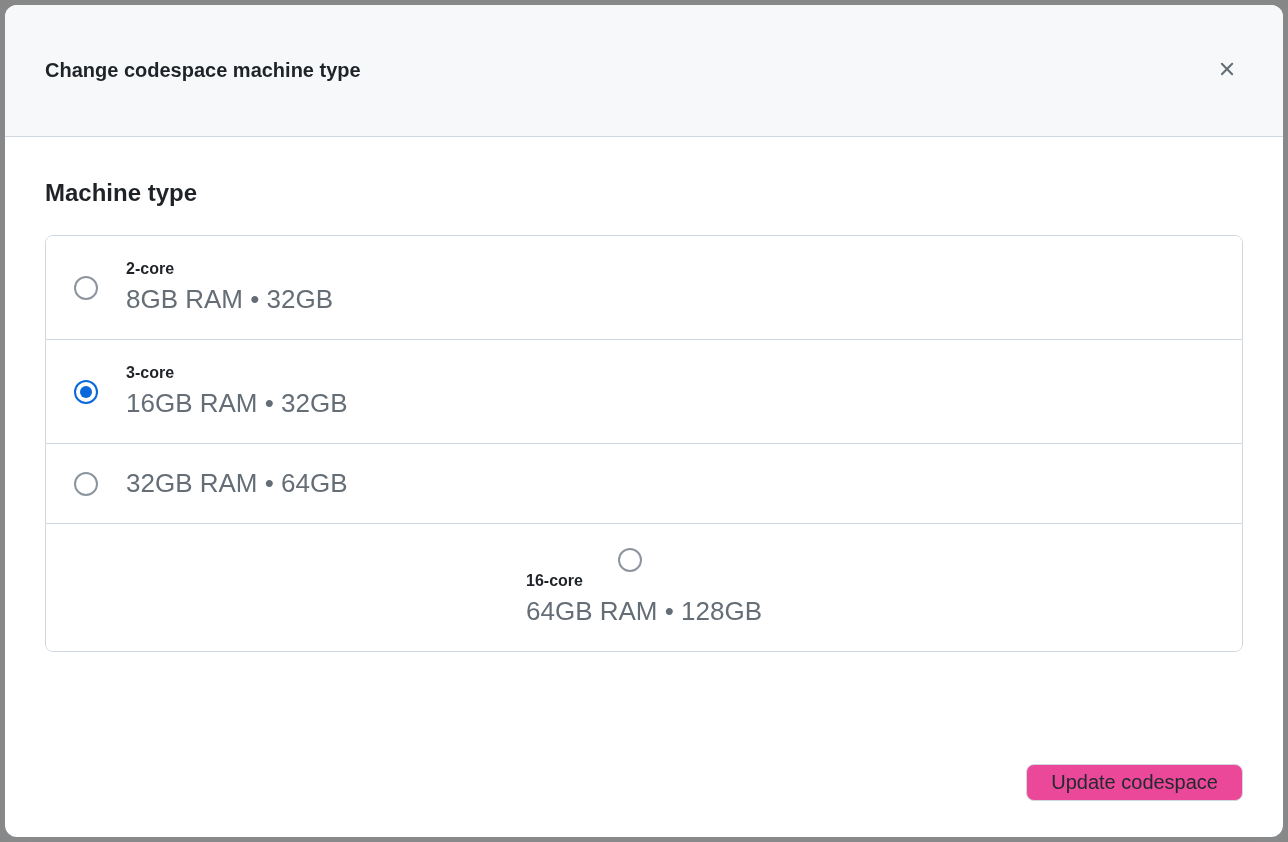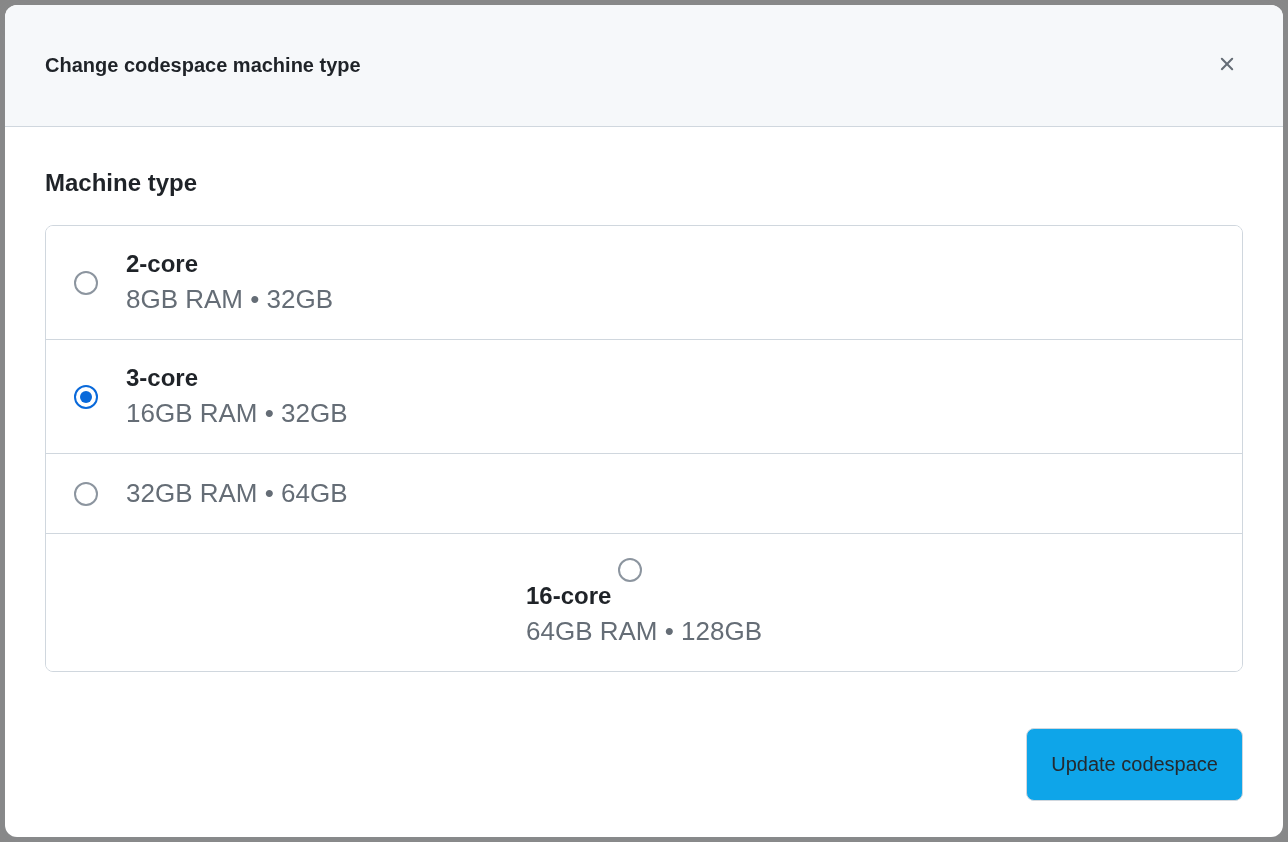--- a/index.html
+++ b/index.html
@@ -107,39 +107,39 @@
     height: 12px;
     background: #0969da;
     border-radius: 50%;
   }
   .option-text {
     display: flex;
     flex-direction: column;
     gap: 6px;
   }
   .option-title {
-    font-size: 24px;
+    font-size: 16px;
     font-weight: 600;
     color: #1f2328;
   }
   .option-detail {
     font-size: 26px;
     font-weight: 400;
     color: #656d76;
   }
   .dialog-footer {
     display: flex;
     justify-content: flex-end;
     padding: 24px 40px 36px 40px;
   }
   .update-btn {
-    background: #0ea5e9;
+    background: #ec4899;
     border: 1px solid #d0d7de;
     border-radius: 8px;
-    padding: 24px 24px;
+    padding: 6px 24px;
     font-size: 20px;
     font-weight: 500;
     color: #24292f;
     cursor: pointer;
   }
 </style>
 </head>
 <body>
 
 <div class="dialog">

